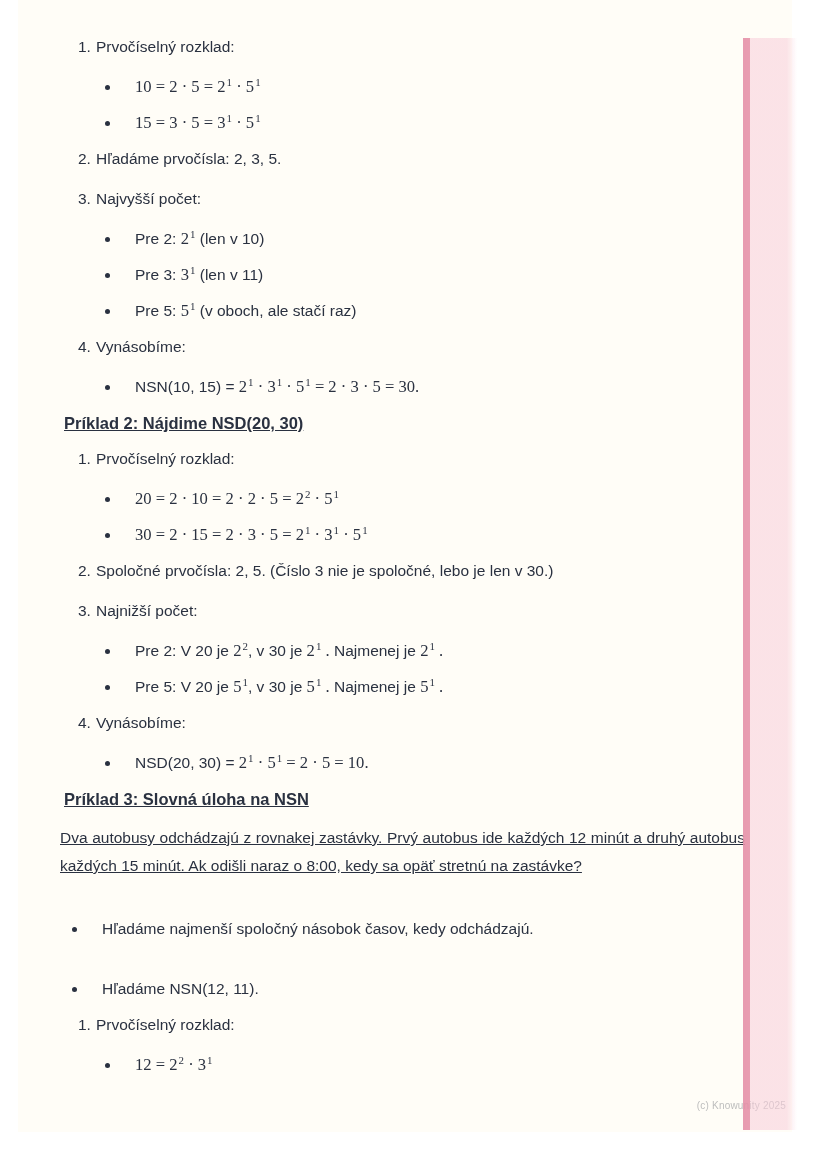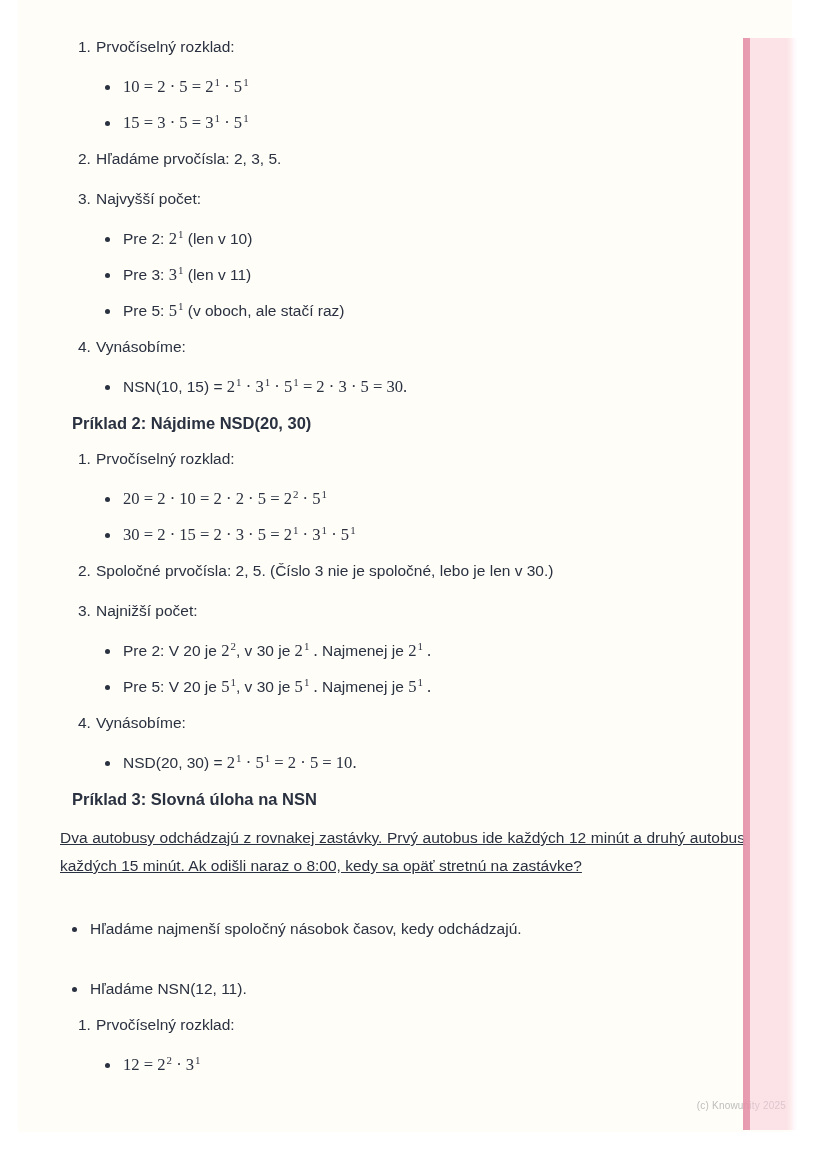--- a/index.html
+++ b/index.html
@@ -3,26 +3,26 @@
 <meta charset="utf-8">
 <style>
   html,body{margin:0;padding:0;background:#ffffff;}
   #root{position:relative;width:828px;height:1171px;background:#ffffff;overflow:hidden;
         font-family:"Liberation Sans",sans-serif;color:#2a3140;}
   #page{position:absolute;left:18px;top:0;width:774px;height:1132px;background:#fffdf7;overflow:hidden;}
   #content{position:absolute;left:0;top:0;width:100%;box-sizing:border-box;padding:30px 47px 0 42px;}
   .block{font-size:15.5px;line-height:22px;}
   .num-item{display:flex;margin:6px 0 18px 18px;}
   .num{flex:none;margin-right:5px;}
-  .bullet-item{display:flex;margin:0 0 14px 0;}
+  .bullet-item{display:flex;margin:0 0 14px 0;gap:12px;}
   .indent2{margin-left:45px;}
   .indent1{margin-left:12px;margin-top:38px;}
   .dot{flex:none;width:5px;height:5px;border-radius:50%;background:#2a3140;margin-top:9px;}
   .bullet-item .body{margin-left:13px;}
-  .heading{font-weight:700;font-size:16.5px;margin:14px 12px;}
+  .heading{font-weight:700;font-size:16.5px;margin:14px 4px;text-decoration:underline;}
   .paragraph{text-align:justify;line-height:28px;margin:4px 0 16px 0;text-decoration:underline;}
   .bold-label{font-weight:400;}
   .math{font-family:"Liberation Serif","DejaVu Serif",serif;font-size:1.07em;}
   .math sup{font-size:66%;line-height:0;vertical-align:baseline;position:relative;top:-0.55em;margin-left:1px;}
   #stripe{position:absolute;left:743px;top:38px;width:47px;height:1092px;z-index:5;
           border-left:7px solid rgba(228,140,165,0.85);
           background:linear-gradient(to right, rgba(248,205,218,0.55) 0%, rgba(248,205,218,0.55) 78%, rgba(248,205,218,0) 100%);}
   #watermark{position:absolute;top:1100px;right:42px;z-index:4;font-size:10px;color:#bdbdbd;letter-spacing:0.2px;}
 </style>
 </head>

